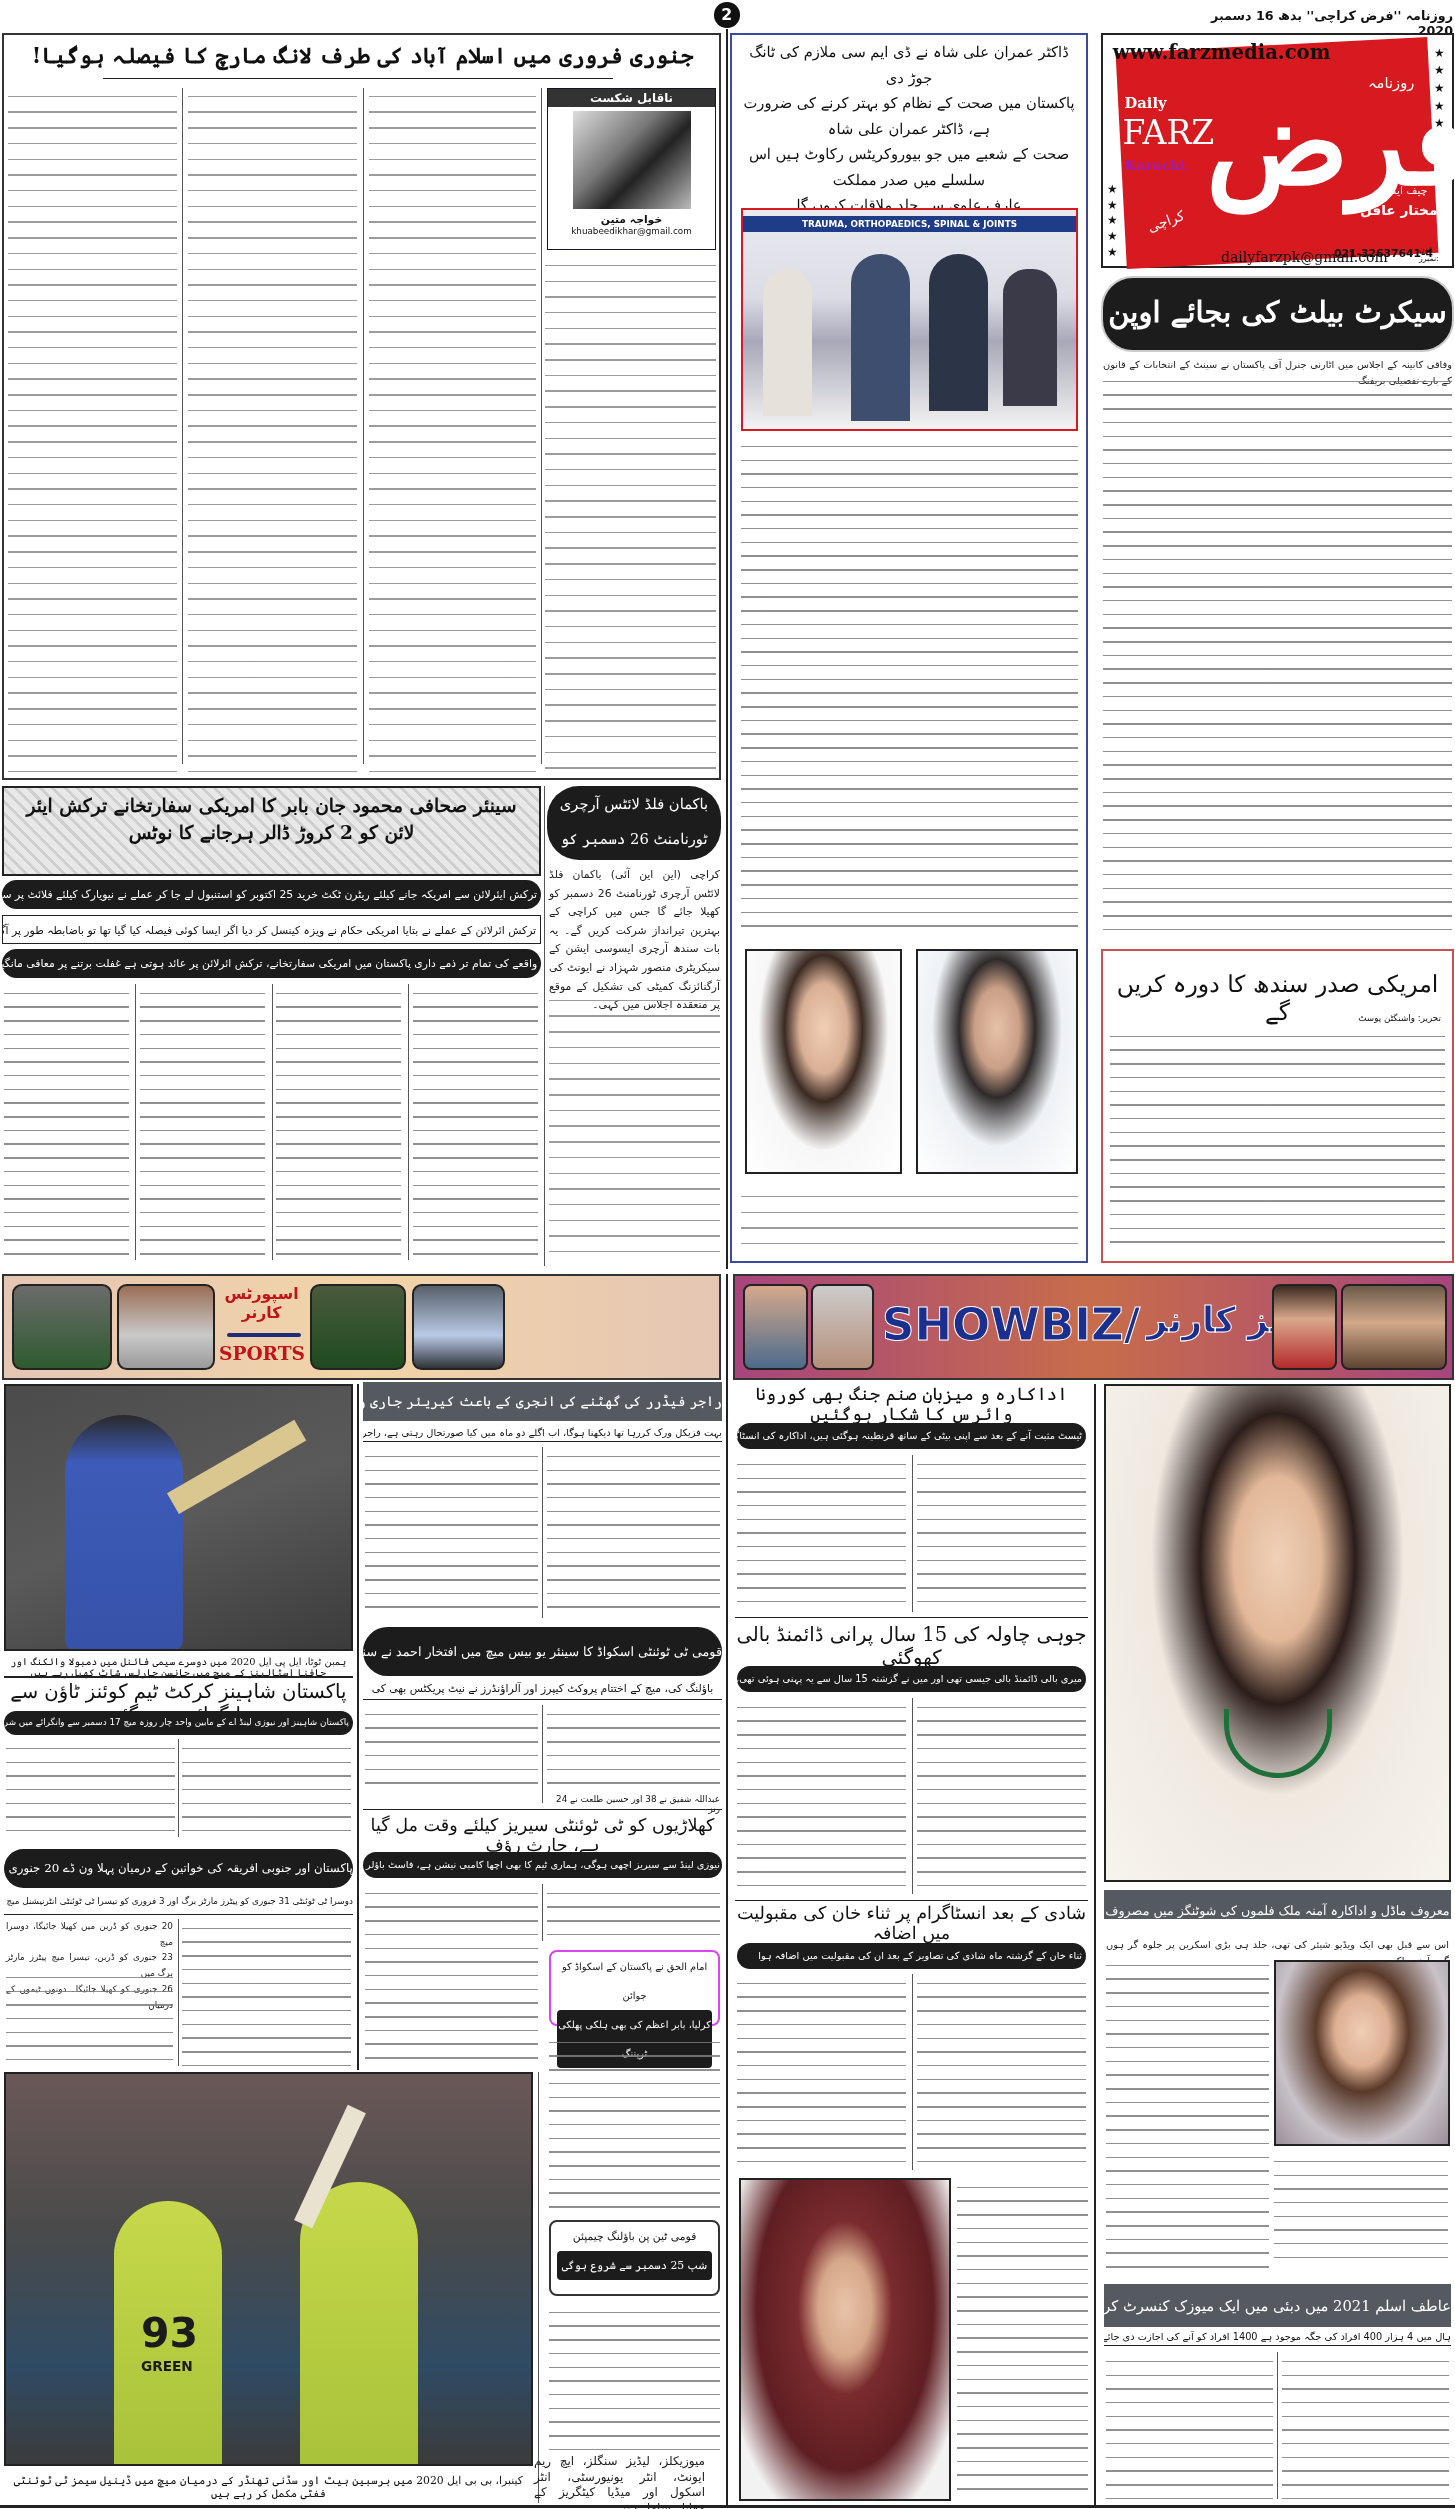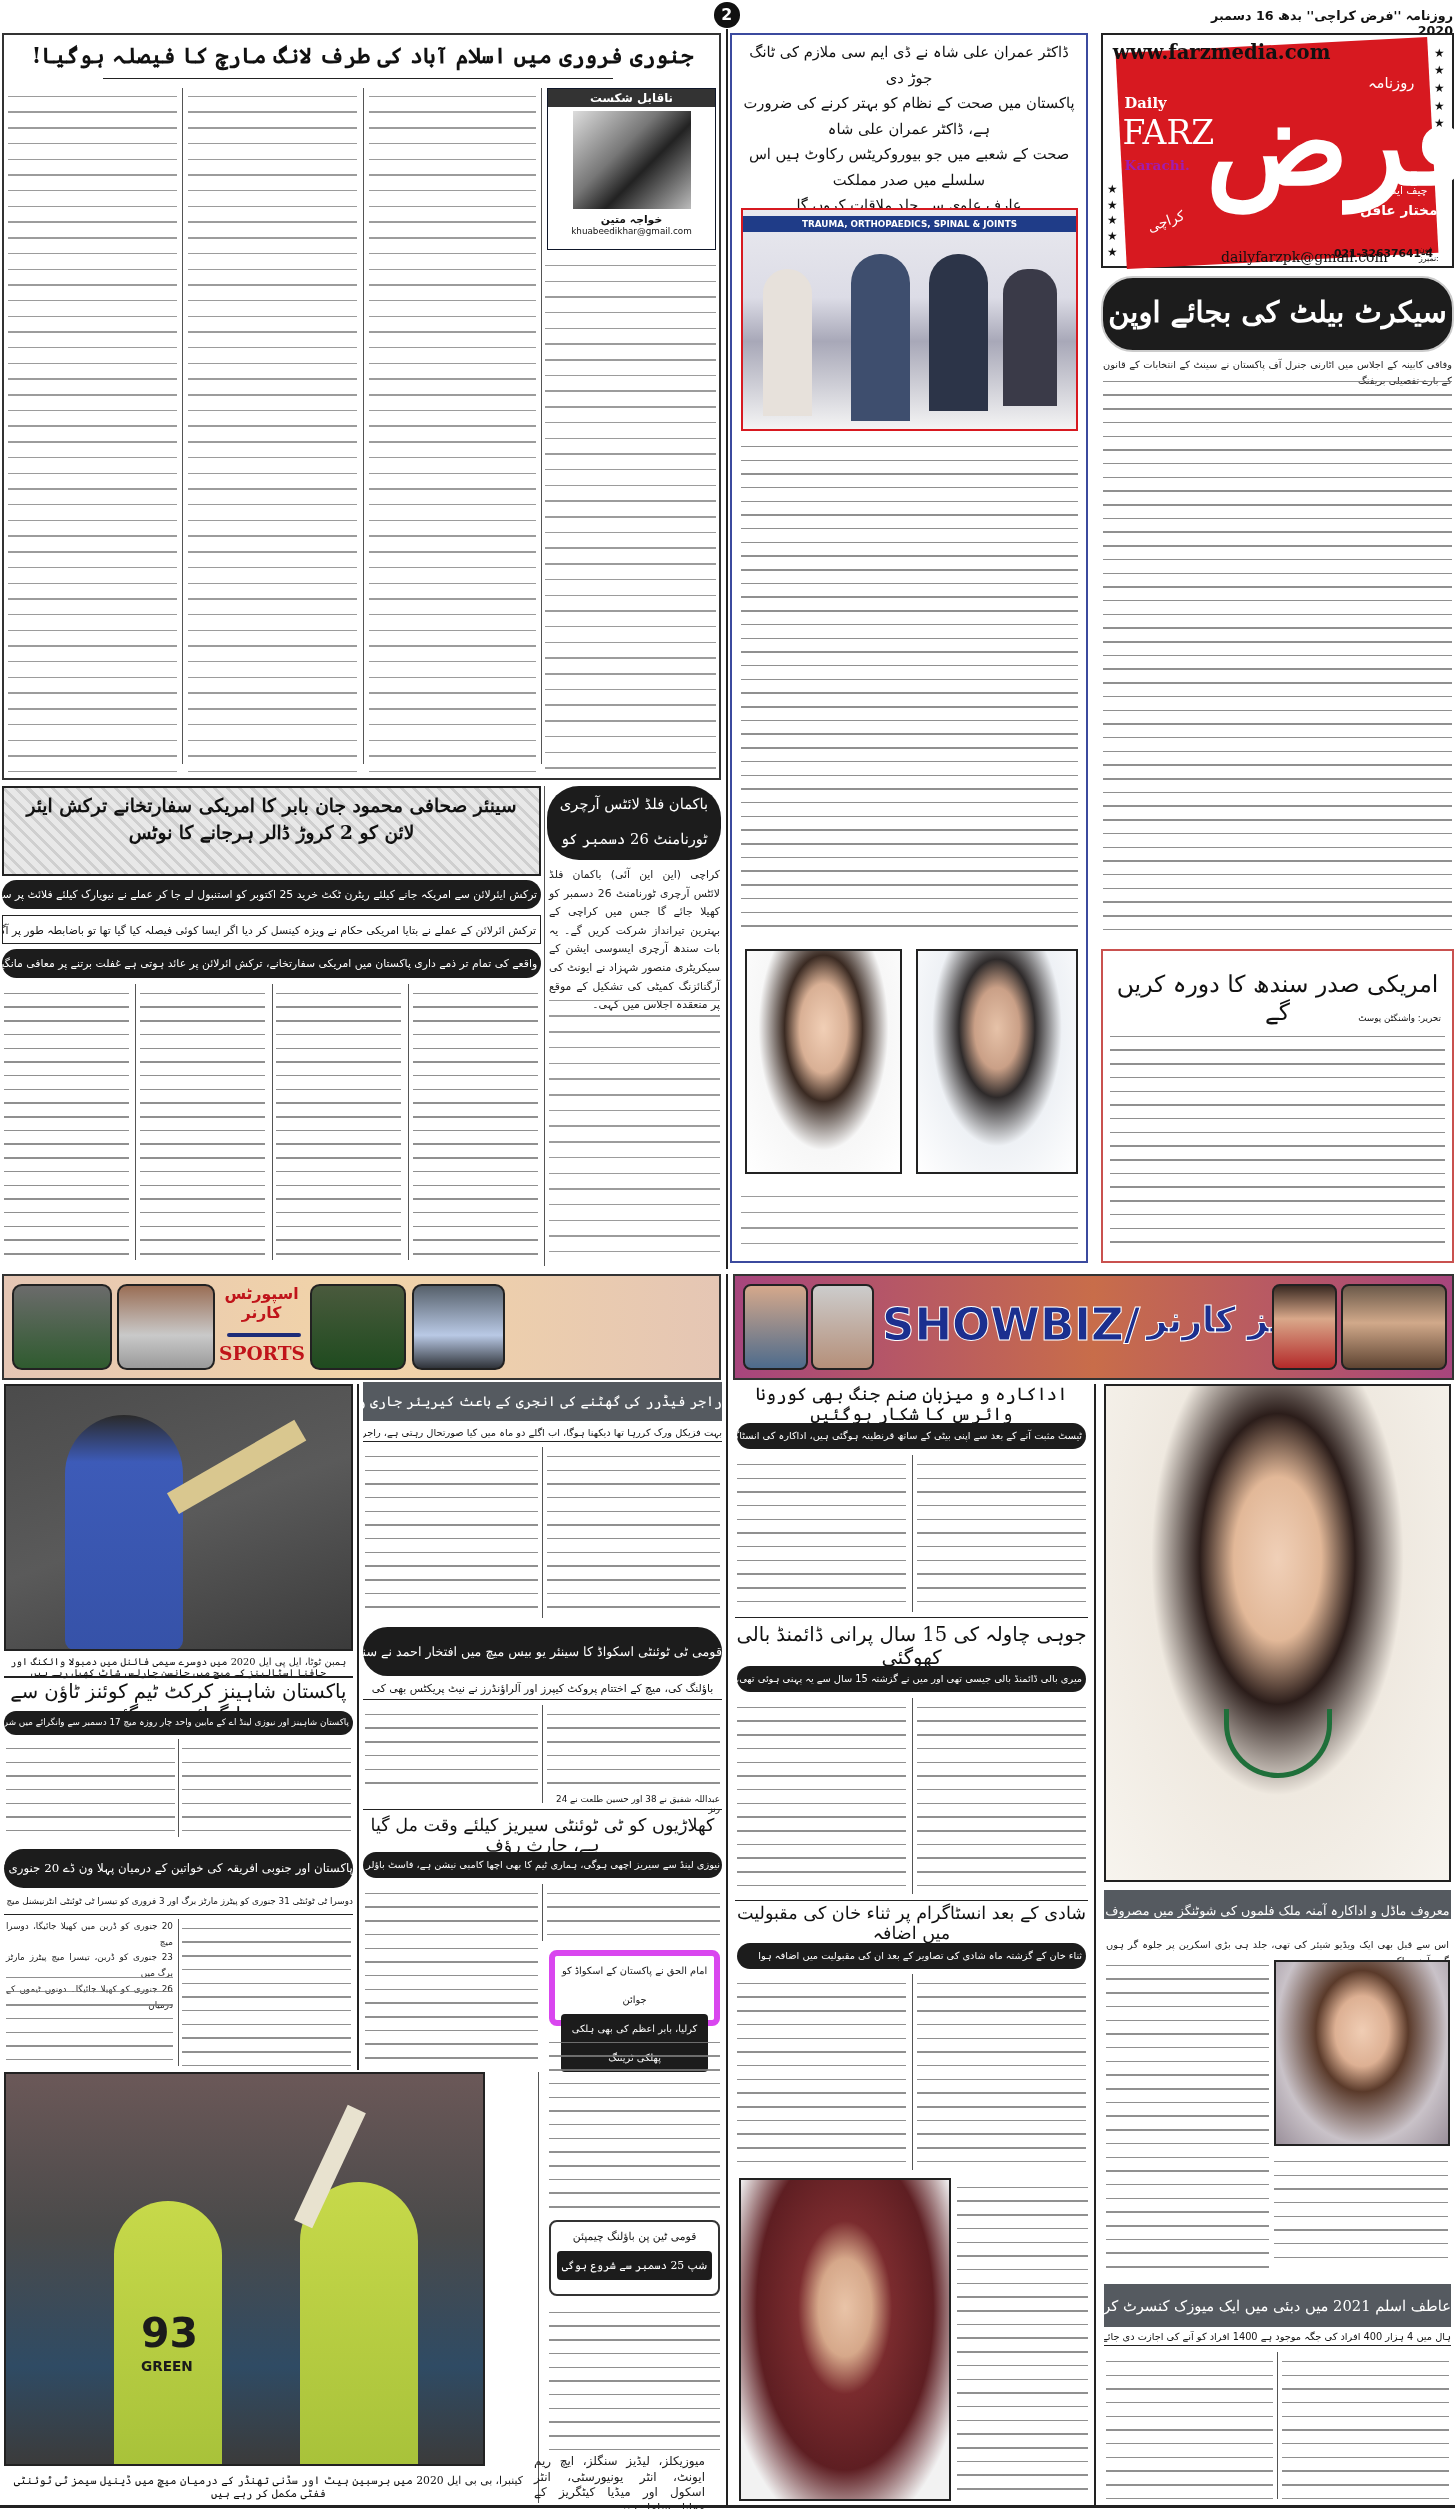--- a/index.html
+++ b/index.html
@@ -149,21 +149,21 @@
 <div class="abs rtl" style="left:3.9px;top:1894px;width:349px;font-size:8.8px;line-height:15.7px;text-align:center;border-bottom:1px solid #222;padding-bottom:3.9px;white-space:nowrap;overflow:hidden;">دوسرا ٹی ٹوئنٹی 31 جنوری کو پیٹرز مارٹز برگ اور 3 فروری کو تیسرا ٹی ٹوئنٹی انٹرنیشنل میچ ڈربن میں کھیلا جائیگا</div>
 <div class="abs body-text" style="left:5.9px;top:1919px;width:167px;font-size:8.8px;">
   <div>20 جنوری کو ڈربن میں کھیلا جائیگا، دوسرا میچ</div>
   <div>23 جنوری کو ڈربن، تیسرا میچ پیٹرز مارٹز برگ میں</div>
   <div>26 جنوری کو کھیلا جائیگا۔ دونوں ٹیموں کے درمیان</div>
 </div>
 <div class="lines dense" style="left:5.9px;top:1968px;width:167px;height:98px;"></div>
 <div class="vline" style="left:178px;top:1919px;height:147px;"></div>
 <div class="lines dense" style="left:182px;top:1919px;width:169px;height:147px;"></div>
 
-<div class="photo" style="left:3.9px;top:2072px;width:481px;height:394px;background:linear-gradient(to bottom,#6b5858 0%,#4a4a4a 40%,#2f4b64 75%,#3b3b3b 100%);">
+<div class="photo" style="left:3.9px;top:2072px;width:529px;height:394px;background:linear-gradient(to bottom,#6b5858 0%,#4a4a4a 40%,#2f4b64 75%,#3b3b3b 100%);">
   <div style="position:absolute;left:108px;top:127px;width:108px;height:265px;background:linear-gradient(to bottom,#c7d94a,#a8c23a);border-radius:54px 54px 0 0;"></div>
   <div style="position:absolute;left:135px;top:235px;font-size:41px;font-weight:bold;color:#1b1b1b;">93</div>
   <div style="position:absolute;left:135px;top:284px;font-size:13.7px;font-weight:bold;color:#1b1b1b;">GREEN</div>
   <div style="position:absolute;left:294px;top:108px;width:118px;height:284px;background:linear-gradient(to bottom,#c7d94a,#a8c23a);border-radius:59px 59px 0 0;"></div>
   <div style="position:absolute;left:314px;top:29px;width:19.6px;height:127px;background:#e8e2cf;transform:rotate(25deg);"></div>
 </div>
 <div class="abs caption" style="left:3.9px;top:2474px;width:529px;font-size:10.8px;">کینبرا، بی بی ایل 2020 میں برسبین ہیٹ اور سڈنی تھنڈر کے درمیان میچ میں ڈینیل سیمز ٹی ٹوئنٹی ففٹی مکمل کر رہے ہیں</div>
 <div class="vline" style="left:538px;top:2072px;height:431px;"></div>
 
 <div class="vline" style="left:357px;top:1384px;height:686px;background:#222;width:2px;"></div>
@@ -184,21 +184,21 @@
 <div class="lines dense" style="left:547px;top:1705px;width:173px;height:88px;"></div>
 <div class="abs rtl" style="left:547px;top:1794px;width:173px;font-size:8.8px;">عبداللہ شفیق نے 38 اور حسین طلعت نے 24 رنز</div>
 <div class="hline" style="left:363px;top:1809px;width:359px;background:#222;"></div>
 
 <div class="abs headline" style="left:363px;top:1815px;width:359px;font-size:17.6px;font-weight:normal;">کھلاڑیوں کو ٹی ٹوئنٹی سیریز کیلئے وقت مل گیا ہے، حارث رؤف</div>
 <div class="abs dark rtl" style="left:363px;top:1852px;width:359px;height:25.5px;font-size:9.8px;line-height:25.5px;padding:0 2px;white-space:nowrap;overflow:hidden;">نیوزی لینڈ سے سیریز اچھی ہوگی، ہماری ٹیم کا بھی اچھا کامبی نیشن ہے، فاسٹ باؤلر</div>
 <div class="lines dense" style="left:365px;top:1884px;width:173px;height:186px;"></div>
 <div class="vline" style="left:542px;top:1884px;height:57px;"></div>
 <div class="lines dense" style="left:547px;top:1884px;width:173px;height:55px;"></div>
 
-<div class="abs" style="left:549px;top:1950px;width:171px;height:76px;border:6px solid #d946ef;border-radius:7.8px;">
+<div class="abs" style="left:549px;top:1950px;width:171px;height:76px;border:2px solid #d946ef;border-radius:7.8px;">
   <div class="headline" style="font-size:9.8px;line-height:29px;font-weight:normal;">امام الحق نے پاکستان کے اسکواڈ کو جوائن</div>
   <div class="dark headline" style="color:#fff;font-size:9.8px;line-height:29px;margin:0 5.9px;border-radius:3.9px;font-weight:normal;">کرلیا، بابر اعظم کی بھی ہلکی پھلکی ٹریننگ</div>
 </div>
 <div class="lines dense" style="left:549px;top:2033px;width:171px;height:182px;"></div>
 <div class="abs" style="left:549px;top:2220px;width:171px;height:76px;border:2px solid #333;border-radius:7.8px;">
   <div class="headline" style="font-size:10.8px;line-height:29px;font-weight:normal;">قومی ٹین پن باؤلنگ چیمپئن</div>
   <div class="dark headline" style="color:#fff;font-size:10.8px;line-height:29px;margin:0 5.9px;border-radius:3.9px;font-weight:normal;">شپ 25 دسمبر سے شروع ہوگی</div>
 </div>
 <div class="lines dense" style="left:549px;top:2303px;width:171px;height:147px;"></div>
 <div class="abs body-text" style="left:534px;top:2454px;width:171px;font-size:12px;">میوزیکلز، لیڈیز سنگلز، ایچ ریم ایونٹ، انٹر یونیورسٹی، انٹر اسکول اور میڈیا کیٹگریز کے مقابلے شامل ہیں۔</div>

